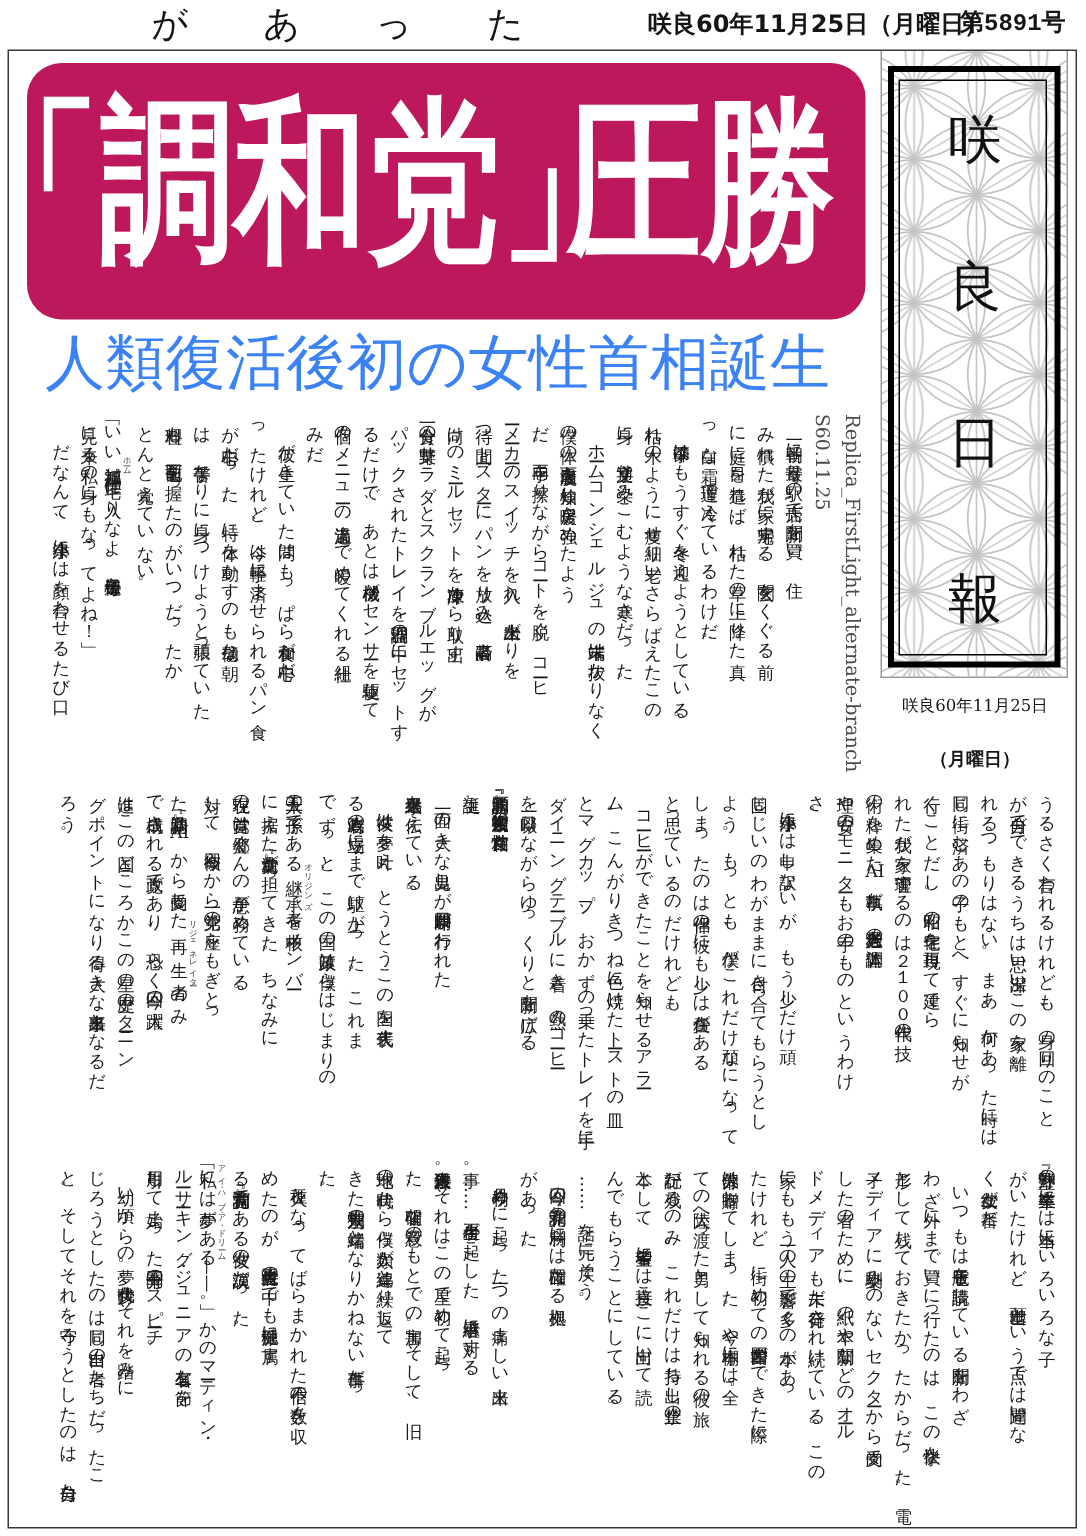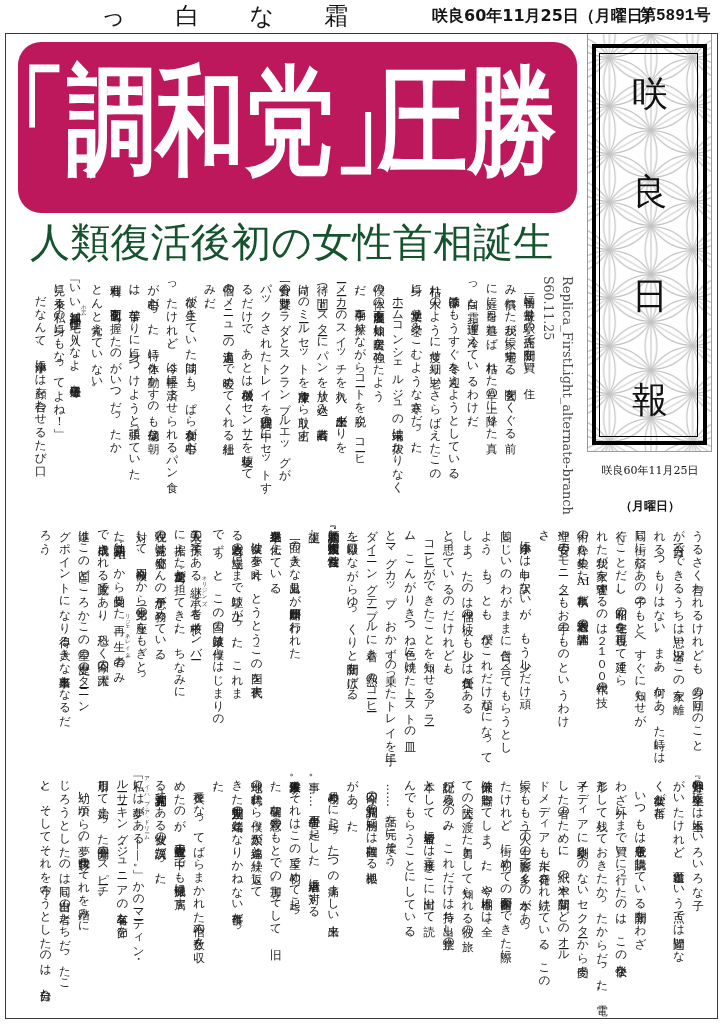--- a/index.html
+++ b/index.html
@@ -32,21 +32,21 @@
   .headline-box { left:18px; top:42px; width:559px; height:171px; background:#be185d; overflow:hidden;border-radius:23px; }
   .headline-text {
     position:absolute; left:4px; top:20px; font-size:118px; line-height:1; color:#ffffff;
     font-weight:bold; white-space:nowrap; transform:scaleX(0.755); transform-origin:left top;
     font-family:"DejaVu Sans","Liberation Sans",sans-serif;
   }
   .br-open { display:inline-block; margin-left:-59px; }
   .br-close { display:inline-block; margin-right:-59px; }
 
   .subheadline {
-    left:30px; top:220px; font-size:40px; line-height:44px; white-space:nowrap; color:#14532d;
+    left:30px; top:220px; font-size:40px; line-height:44px; white-space:nowrap; color:#3b82f6;
     letter-spacing:0.2px;
   }
 
   
   .panel { left:587px; top:34px; width:125px; height:418px; border-left:1px solid #9a9a9a; border-right:1px solid #9a9a9a; border-bottom:1px solid #9a9a9a; box-sizing:border-box; overflow:hidden; }
   .panel svg { position:absolute; left:0; top:0; }
   .panel-frame-outer { left:592px; top:44px; width:115px; height:401px; border:4px solid #000; box-sizing:border-box; }
   .panel-frame-inner { left:599px; top:53px; width:99px; height:384px; border:1.5px solid #000; box-sizing:border-box; }
   .panel-char {
     left:630px; width:40px; text-align:center; font-size:36px; line-height:40px; color:#111;
@@ -69,21 +69,21 @@
   .latin { font-size:13px; color:#4a4a4a; }
   .latin-small { font-size:12.5px; color:#4a4a4a; }
   .tcy { text-combine-upright:all; }
   rt { font-size:5.5px; color:#333; }
 </style>
 </head>
 <body>
 
 <div id="page">
 
-  <div class="abs mast-title">っ白な霜</div>
+  <div class="abs mast-title">があった</div>
   <div class="abs mast-small mast-date">咲良60年11月25日（月曜日）</div>
   <div class="abs mast-small mast-issue">第5891号</div>
   <div class="abs mast-small mast-edition">（日刊）</div>
 
   <div class="abs page-frame"></div>
 
   <div class="abs headline-box">
     <div class="headline-text"><span class="br-open">「</span><span>調和党</span><span class="br-close">」</span><span>圧勝</span></div>
   </div>
 

